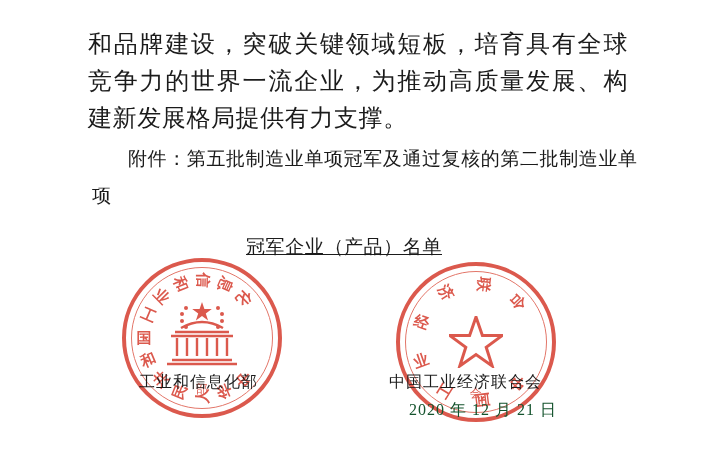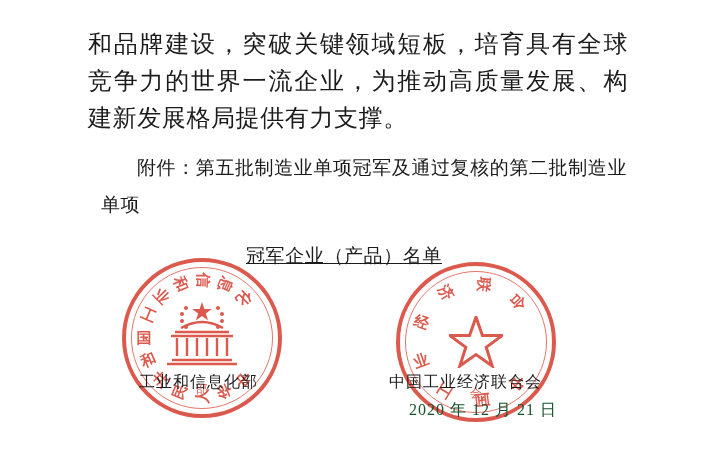--- a/index.html
+++ b/index.html
@@ -39,21 +39,21 @@
     position: absolute;
     left: 88px;
     top: 136px;
     width: 560px;
     font-size: 19px;
     line-height: 37px;
     letter-spacing: 0.6px;
     color: #1b1b1b;
   }
   .attachment .line1 {
-    margin: 13px;
+    margin: 4px;
     text-indent: 36px;
   }
   .attachment .line2 {
     margin: 14px;
     padding-left: 144px;
     text-decoration: underline;
   }
 
   
   .seal {

